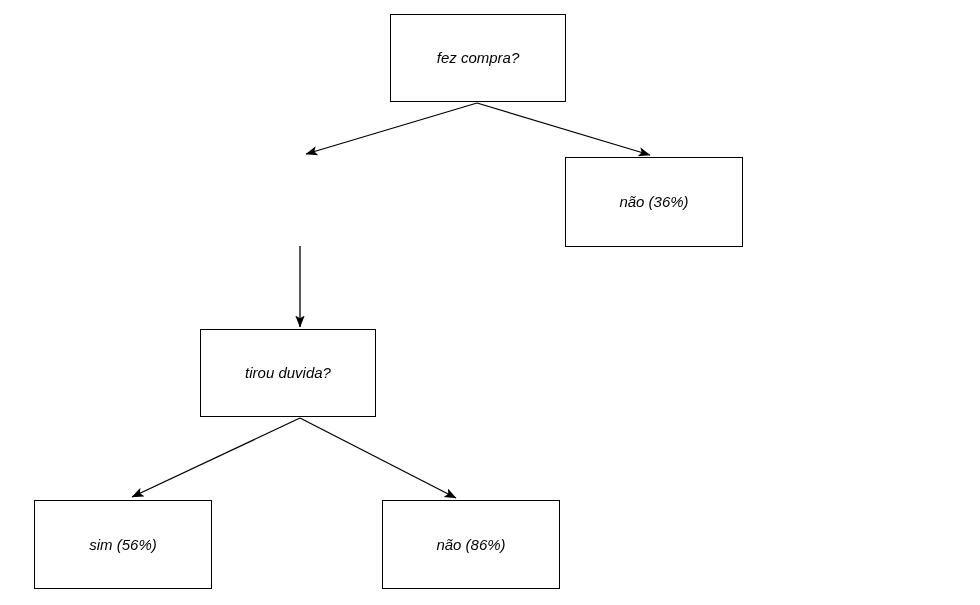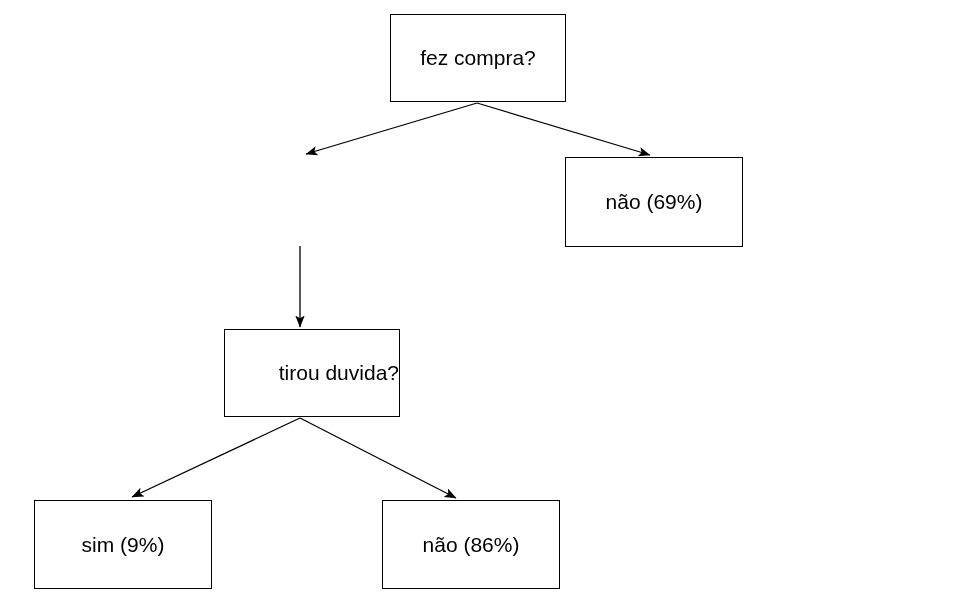--- a/index.html
+++ b/index.html
@@ -25,28 +25,29 @@
   }
   .node {
     position: absolute;
     box-sizing: border-box;
     background: #ffffff;
     border: 1.5px solid #000000;
     display: flex;
     align-items: center;
     justify-content: center;
     text-align: center;
-    font-size: 21px;
+    font-size: 15px;
     color: #000000;
     line-height: 1.2;
+    font-style: italic;
   }
   .node-fez-compra   { left: 390px; top: 14px;  width: 176px; height: 88px; }
   .node-sim          { left: 212px; top: 157px; width: 178px; height: 89px; }
   .node-nao-18       { left: 565px; top: 157px; width: 178px; height: 90px; }
-  .node-tirou-duvida { left: 224px; top: 329px; width: 176px; height: 88px; justify-content: flex-end; }
+  .node-tirou-duvida { left: 200px; top: 329px; width: 176px; height: 88px; }
   .node-sim-89       { left: 34px;  top: 500px; width: 178px; height: 89px; }
   .node-nao-37       { left: 382px; top: 500px; width: 178px; height: 89px; }
 </style>
 </head>
 <body>
 
 <div class="canvas">
 
   <svg class="edges-layer" width="980" height="605" viewBox="0 0 980 605" xmlns="http://www.w3.org/2000/svg">
     <defs>
@@ -62,28 +63,28 @@
       <path d="M300,418 L456,498" marker-end="url(#arrowhead)"></path>
     </g>
   </svg>
 
   <div class="node node-fez-compra">
     <span>fez compra?</span>
   </div>
 
 
   <div class="node node-nao-18">
-    <span>não (69%)</span>
+    <span>não (36%)</span>
   </div>
 
   <div class="node node-tirou-duvida">
     <span>tirou duvida?</span>
   </div>
 
   <div class="node node-sim-89">
-    <span>sim (9%)</span>
+    <span>sim (56%)</span>
   </div>
 
   <div class="node node-nao-37">
     <span>não (86%)</span>
   </div>
 
 </div>
 
 </body></html>

